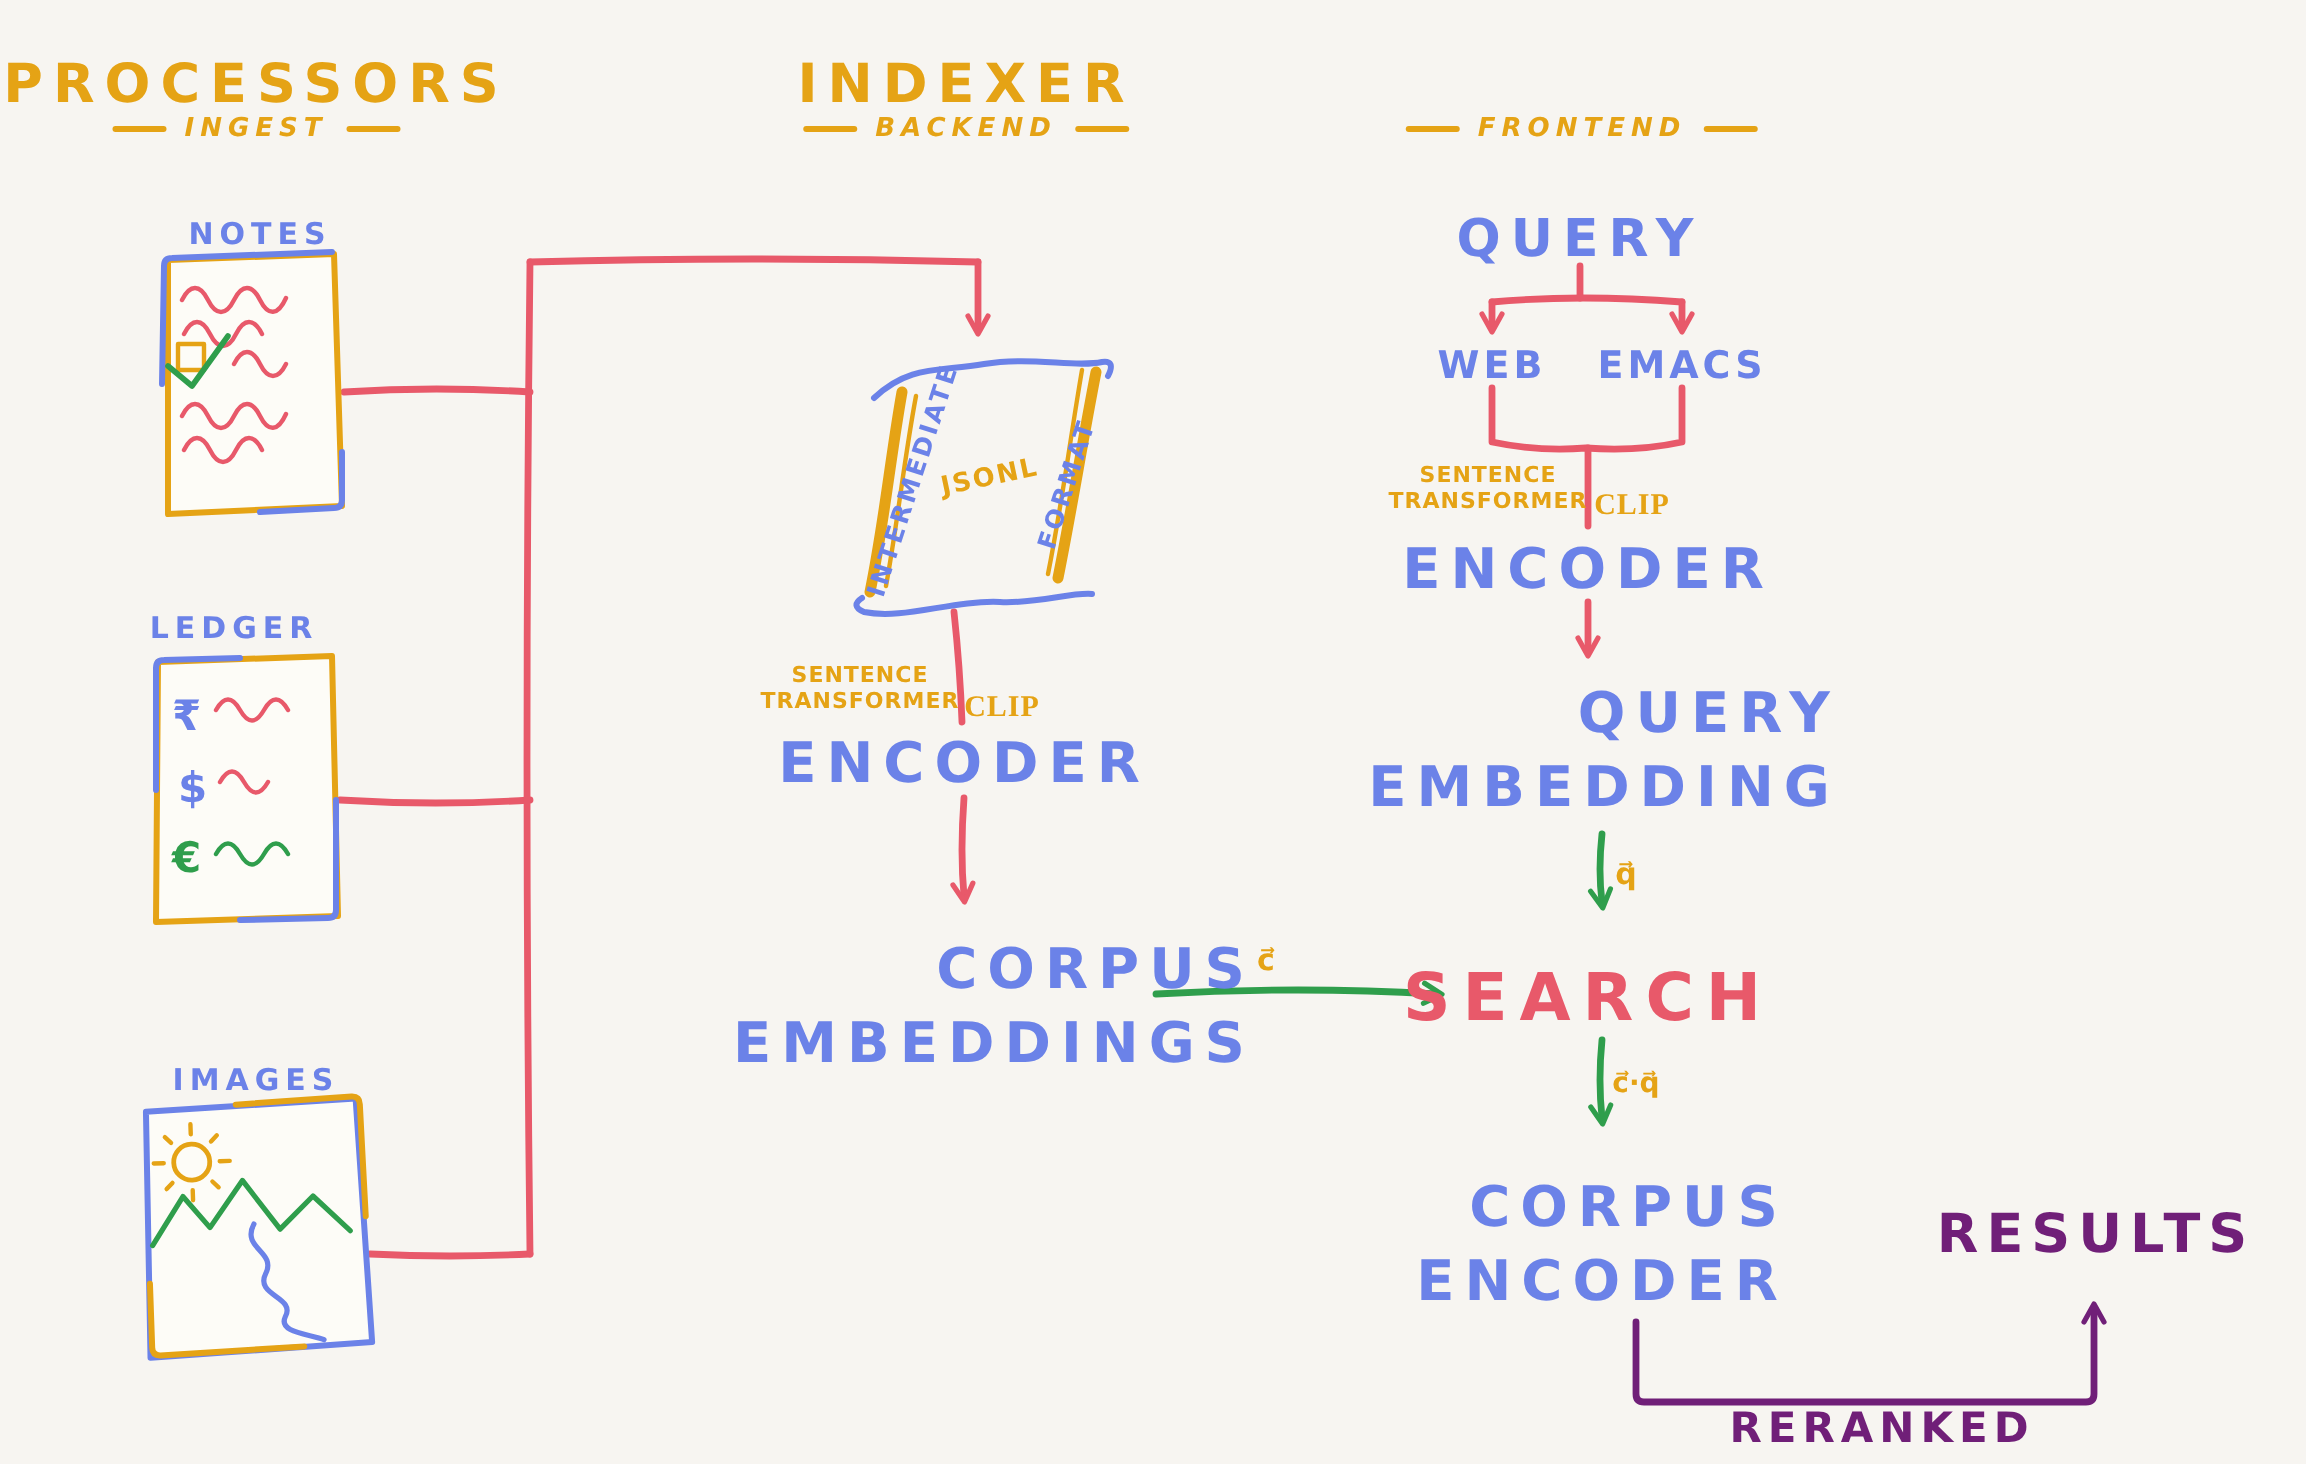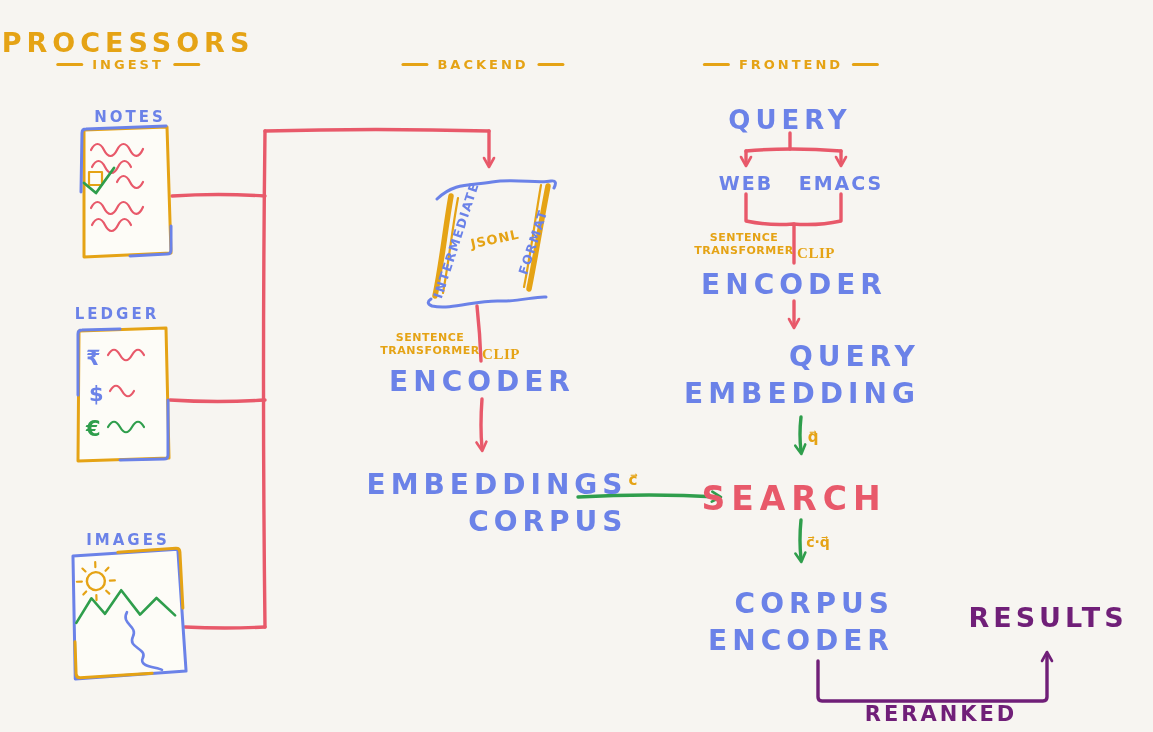--- a/index.html
+++ b/index.html
@@ -13,21 +13,21 @@
   }
   html,body{margin:0;padding:0;background:#e9e7e3;}
   .canvas{
     position:relative;width:1153px;height:732px;background:var(--bg);
     font-family:"DejaVu Sans",sans-serif;overflow:hidden;
   }
   svg.art{position:absolute;left:0;top:0;}
   .t{position:absolute;font-weight:bold;white-space:nowrap;}
   .cx{transform:translateX(-50%);}
   .hdr{font-size:27px;letter-spacing:5px;color:var(--orange);}
-  .sub{display:flex;align-items:center;gap:9px;font-size:13px;letter-spacing:3px;color:var(--orange);}
+  .sub{display:flex;align-items:center;gap:9px;font-size:13px;letter-spacing:3px;color:var(--orange);font-style:italic;}
   .rule{display:inline-block;width:27px;height:3px;background:var(--orange);border-radius:2px;}
   .cardlbl{font-size:15px;letter-spacing:3px;color:var(--blue);}
   .blue-lg{font-size:28px;letter-spacing:5px;color:var(--blue);line-height:37px;text-align:right;}
   .blue-md{font-size:19px;letter-spacing:2px;color:var(--blue);}
   .red-xl{font-size:33px;letter-spacing:6px;color:var(--red);}
   .purple-lg{font-size:27px;letter-spacing:4px;color:var(--purple);}
   .purple-md{font-size:21px;letter-spacing:3px;color:var(--purple);}
   .model{font-size:11px;letter-spacing:0.5px;color:var(--orange);line-height:13px;text-align:center;}
   .clip{font-size:15px;letter-spacing:0.5px;color:var(--orange);font-family:Liberation Serif, serif;}
   .edge{font-size:15px;color:var(--orange);}
@@ -122,20 +122,21 @@
     </g>
   </svg>
 
   <div class="t hdr cx" style="left:128px;top:27px;">PROCESSORS</div>
   <div class="t sub cx" style="left:128px;top:57px;">
     <span class="rule"></span>
     <span>INGEST</span>
     <span class="rule"></span>
   </div>
 
+  <div class="t hdr cx" style="left:483px;top:27px;">INDEXER</div>
   <div class="t sub cx" style="left:483px;top:57px;">
     <span class="rule"></span>
     <span>BACKEND</span>
     <span class="rule"></span>
   </div>
 
   <div class="t sub cx" style="left:791px;top:57px;">
     <span class="rule"></span>
     <span>FRONTEND</span>
     <span class="rule"></span>
@@ -149,22 +150,22 @@
   <div class="t scrolljson" style="left:495px;top:239px;transform:translate(-50%,-50%) rotate(-12deg);">JSONL</div>
   <div class="t scrolltxt" style="left:533px;top:242px;transform:translate(-50%,-50%) rotate(-72deg);">FORMAT</div>
 
   <div class="t model cx" style="left:430px;top:331px;">
     <div>SENTENCE</div>
     <div>TRANSFORMER</div>
   </div>
   <div class="t clip cx" style="left:501px;top:346px;">CLIP</div>
   <div class="t blue-lg cx" style="left:482px;top:363px;">ENCODER</div>
   <div class="t blue-lg cx" style="left:497px;top:466px;">
+    <div>CORPUS</div>
     <div>EMBEDDINGS</div>
-    <div>CORPUS</div>
   </div>
   <div class="t edge cx" style="left:633px;top:471px;">c⃗</div>
 
   <div class="t blue-lg cx" style="left:790px;top:102px;font-size:26px;">QUERY</div>
   <div class="t blue-md cx" style="left:746px;top:172px;">WEB</div>
   <div class="t blue-md cx" style="left:841px;top:172px;">EMACS</div>
   <div class="t model cx" style="left:744px;top:231px;">
     <div>SENTENCE</div>
     <div>TRANSFORMER</div>
   </div>

